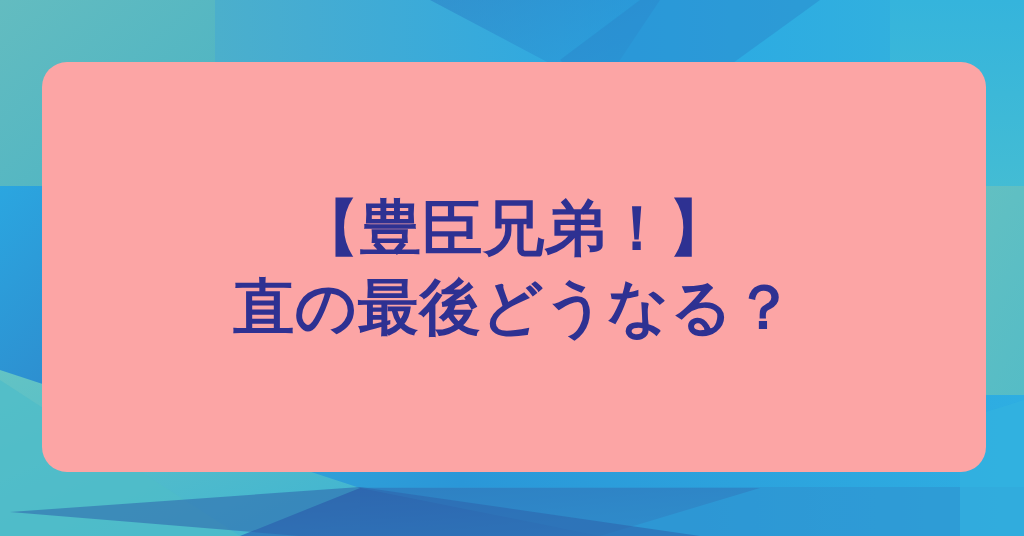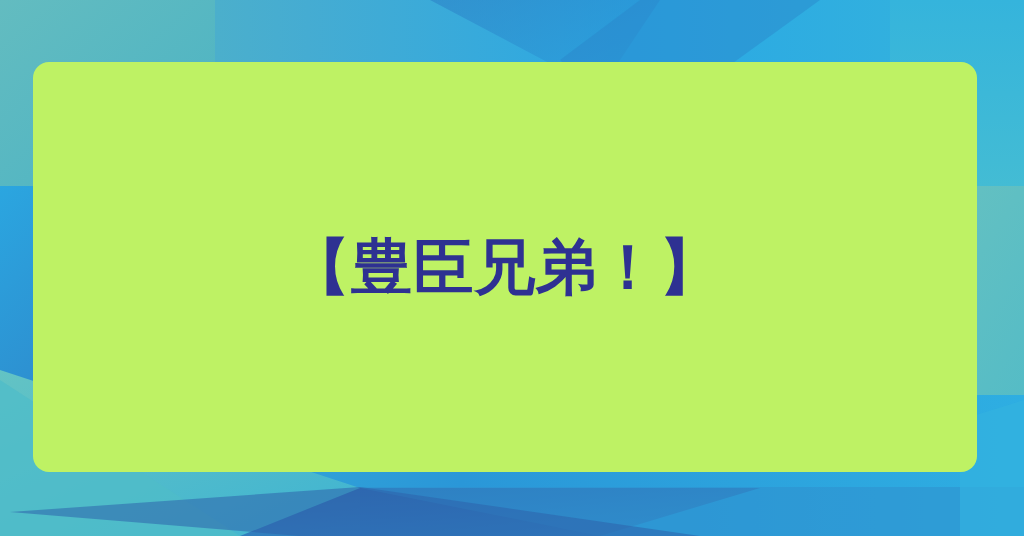--- a/index.html
+++ b/index.html
@@ -25,26 +25,26 @@
     position: absolute;
     inset: 0;
     width: 1024px;
     height: 536px;
     display: block;
   }
 
   
   .card {
     position: absolute;
-    left: 33px;
+    left: 42px;
     top: 62px;
     width: 944px;
     height: 410px;
-    background: #bef264;
-    border-radius: 16px;
+    background: #fca5a5;
+    border-radius: 25px;
     box-sizing: border-box;
     display: flex;
     flex-direction: column;
     align-items: center;
     justify-content: center;
   }
 
   .title-block {
     width: 100%;
     text-align: center;
@@ -137,16 +137,17 @@
     <polygon points="360,488 760,488 600,536 240,536" fill="url(#gBottomWedge)" opacity="0.9"></polygon>
     <polygon points="355,487 1024,487 1024,536 600,536" fill="#2f8fcd" opacity="0.55"></polygon>
     <polygon points="10,512 360,487 700,536 300,536" fill="#2e63ac" opacity="0.55"></polygon>
 
     <polygon points="960,420 1024,400 1024,536 960,536" fill="#33b2e0" opacity="0.7"></polygon>
   </svg>
 
   <div class="card">
     <div class="title-block">
       <span class="title-line line-1">【豊臣兄弟！】</span>
+      <span class="title-line line-2">直の最後どうなる？</span>
     </div>
   </div>
 
 </div>
 
 </body></html>

